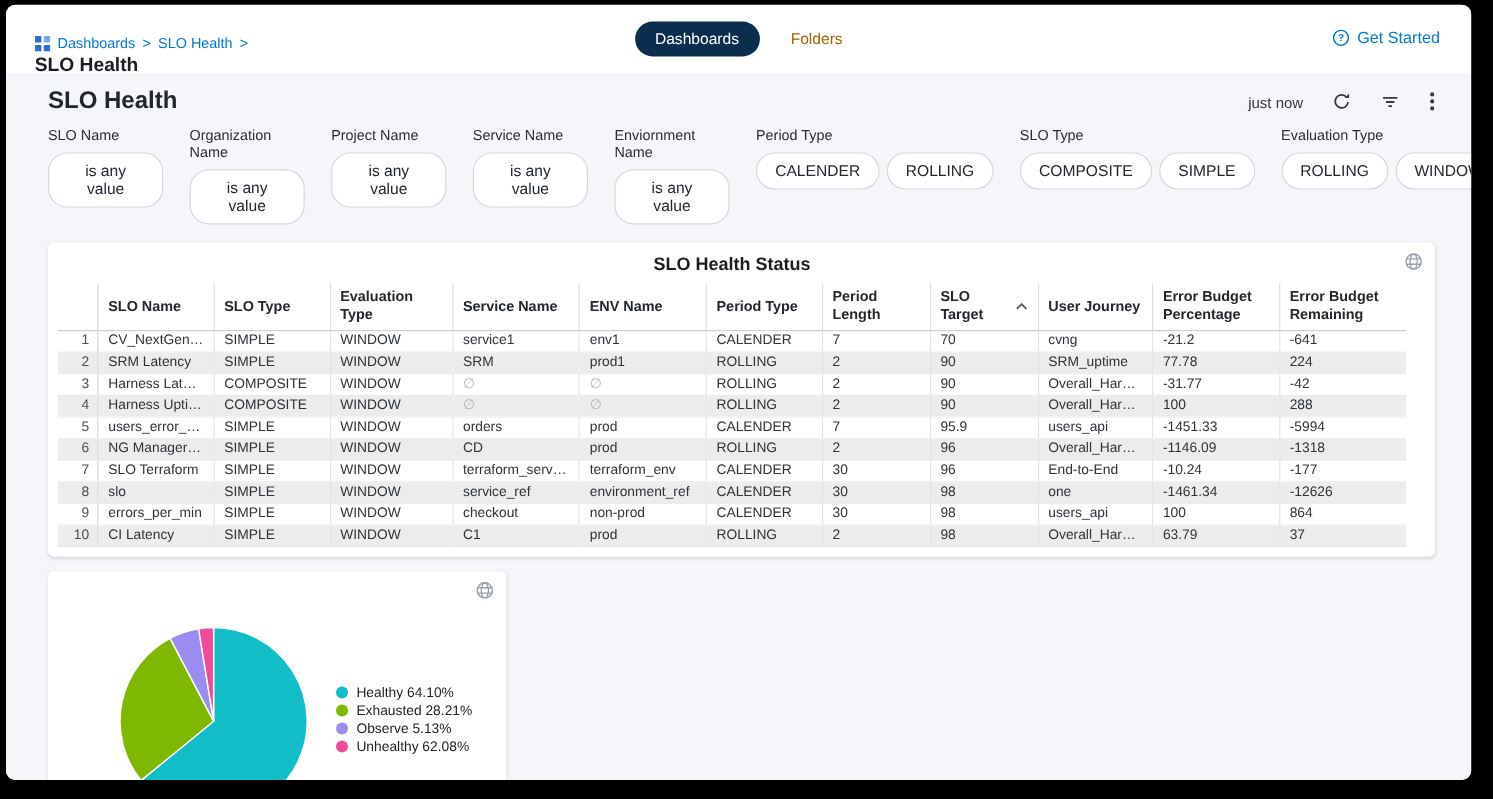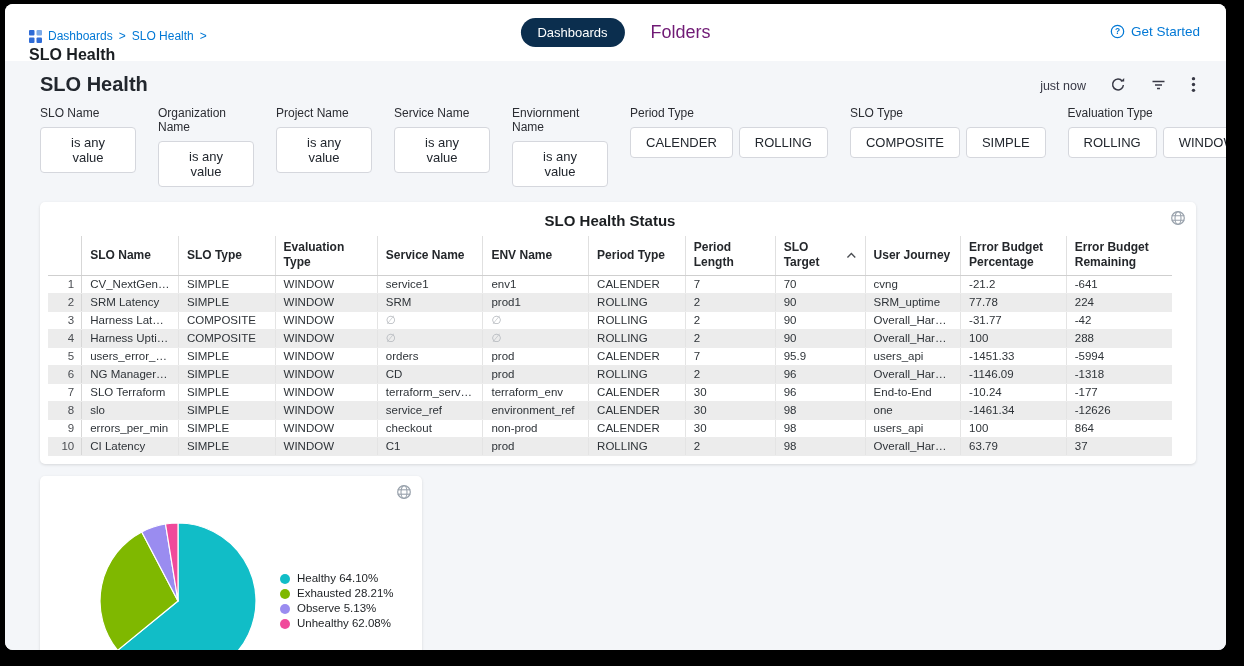--- a/index.html
+++ b/index.html
@@ -7,36 +7,36 @@
   .screen { position:absolute; left:5px; top:4px; width:1221px; height:646px; background:#fff; border-radius:8px; overflow:hidden; }
 
   
   .topbar { position:relative; height:57px; background:#fff; padding:25px 24px 0 24px; }
   .crumbline { display:flex; align-items:center; gap:6px; font-size:12px; color:#0278d5; }
   .crumbline a { color:#0278d5; text-decoration:none; cursor:pointer; }
   .crumb-sep { color:#0278d5; }
   .page-title { font-size:16px; font-weight:bold; color:#1b1f23; margin-top:3px; }
   .tabset { position:absolute; left:50%; top:14px; transform:translateX(-50%); display:flex; align-items:center; gap:26px; }
   .tab-pill { background:#0b2e4e; color:#fff; font-size:13px; padding:7px 17px; border-radius:999px; border:none; cursor:pointer; font-family:inherit; }
-  .tab-link { color:#701a75; font-size:18px; background:none; border:none; cursor:pointer; font-family:inherit; }
+  .tab-link { color:#a16207; font-size:13px; background:none; border:none; cursor:pointer; font-family:inherit; }
   .getstarted { position:absolute; right:26px; top:20px; display:flex; align-items:center; gap:6px; color:#0278d5; font-size:13.5px; cursor:pointer; }
 
   
   .content { background:#f4f6f9; height:589px; padding:12px 30px 0 35px; overflow:hidden; }
   .toolbar { display:flex; align-items:center; justify-content:space-between; }
   .dash-heading { font-size:20px; font-weight:bold; color:#22272e; }
   .toolbar-right { display:flex; align-items:flex-end; gap:24px; }
   .refreshed { font-size:12.5px; color:#383946; }
   .icon-btn { background:none; border:none; cursor:pointer; display:flex; align-items:center; padding:0; }
 
   
   .filter-bar { display:flex; gap:22px; margin-top:10px; }
   .filter-label { font-size:12px; color:#2b2d33; margin-bottom:7px; }
   .filter-buttons { display:flex; gap:6px; }
-  .filter-btn { background:#fff; border:1px solid #d5d7dd; border-radius:4px; font-size:13px; color:#22272e; padding:7px 14px; min-width:96px; cursor:pointer; font-family:inherit; }
+  .filter-btn { background:#fff; border:1px solid #d5d7dd; border-radius:16px; font-size:13px; color:#22272e; padding:7px 14px; min-width:96px; cursor:pointer; font-family:inherit; }
   .filter-btn.toggle { min-width:0; padding:7px 15px; }
 
   
   .card { background:#fff; border-radius:5px; box-shadow:0 1px 3px rgba(0,0,0,.12); }
   .table-card { margin-top:15px; padding:7px 24px 8px 8px; position:relative; }
   .card-title { text-align:center; font-size:15px; font-weight:bold; color:#1b1e21; padding:3px 0 7px 0; }
   .card-globe { position:absolute; right:10px; top:8px; }
   table { width:100%; border-collapse:collapse; table-layout:fixed; }
   th { font-size:12px; font-weight:bold; color:#24272b; text-align:left; padding:4px 8px 5px 8px; border-right:1px solid #e0e0e0; border-bottom:1px solid #cfcfcf; vertical-align:middle; line-height:15px; cursor:pointer; }
   th:last-child { border-right:none; }
@@ -47,21 +47,21 @@
   tbody tr:nth-child(even) { background:#ececec; }
   .th-sort { display:inline-flex; align-items:center; justify-content:space-between; width:100%; }
   col.c-num{width:3%} col.c0{width:8.6%} col.c1{width:8.6%} col.c2{width:9.1%} col.c3{width:9.4%} col.c4{width:9.4%} col.c5{width:8.6%} col.c6{width:8%} col.c7{width:8%} col.c8{width:8.5%} col.c9{width:9.4%} col.c10{width:9.4%}
   .null-val { color:#b3b7bc; }
 
   
   .pie-card { margin-top:12px; width:382px; height:224px; position:relative; }
   .pie-title { text-align:center; font-size:15px; font-weight:bold; color:#1b1e21; padding-top:10px; }
   .pie-svg { position:absolute; left:57px; top:44px; }
   .legend { position:absolute; left:240px; top:96px; display:flex; flex-direction:column; gap:3px; }
-  .legend-item { display:flex; align-items:flex-end; gap:7px; font-size:11.5px; color:#1d2023; line-height:12px; }
+  .legend-item { display:flex; align-items:flex-start; gap:7px; font-size:11.5px; color:#1d2023; line-height:12px; }
   .legend-dot { width:10px; height:10px; border-radius:50%; flex:0 0 auto; }
 </style>
 </head>
 <body>
 
 <div class="screen">
 
   <div class="topbar">
     <div class="crumbline">
       <svg width="13" height="13" viewBox="0 0 13 13">

